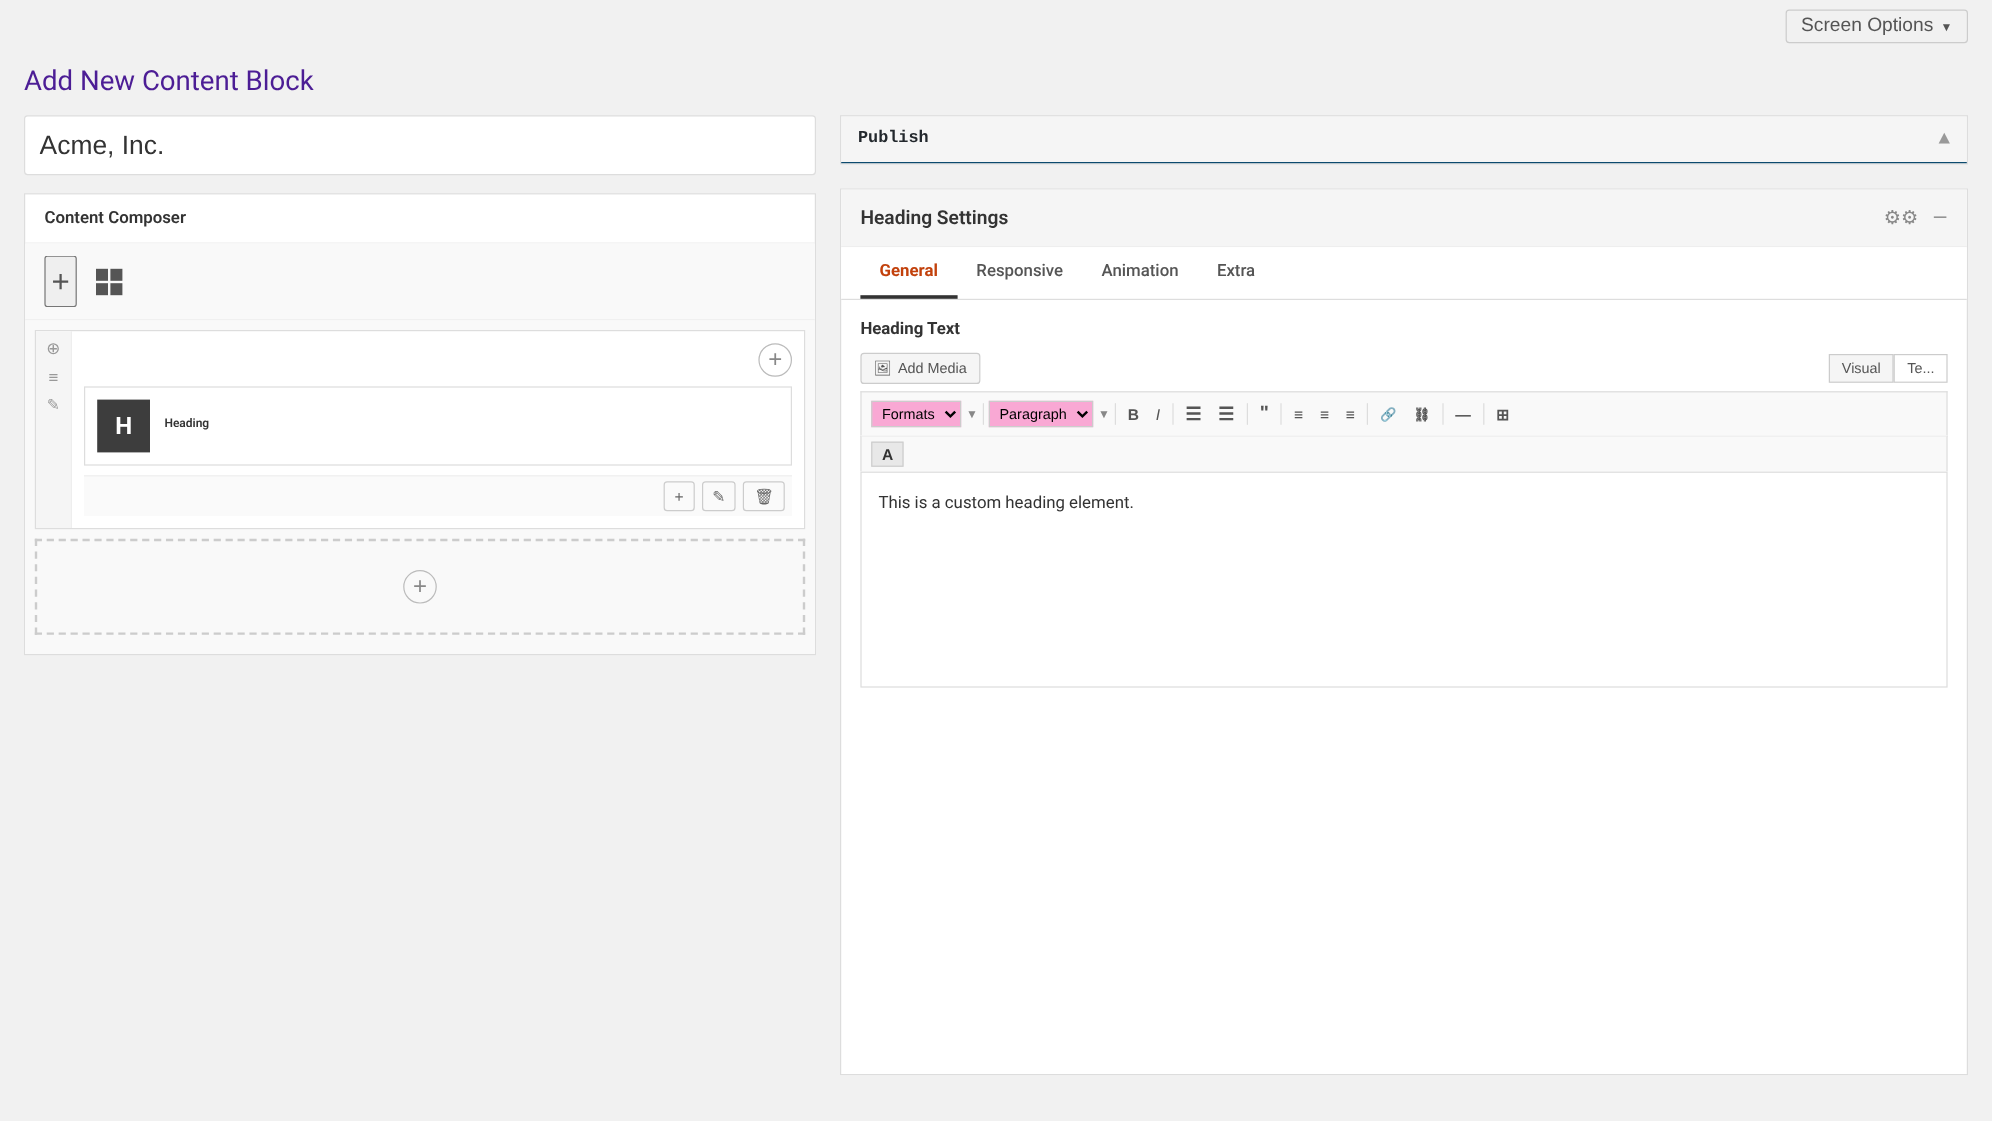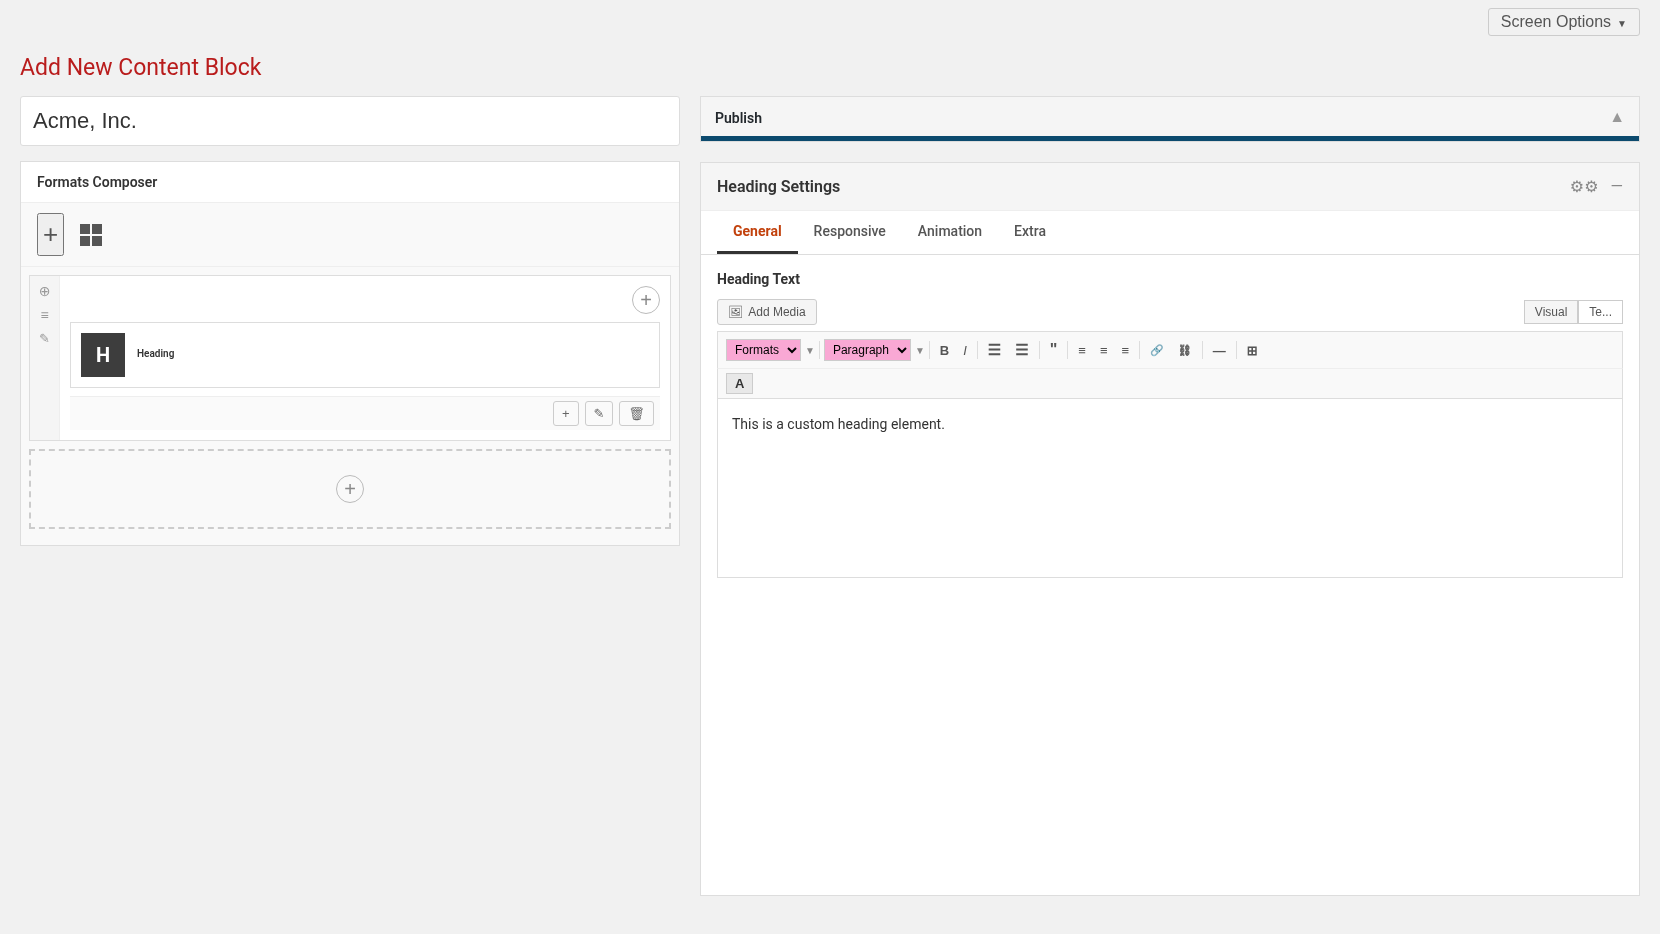--- a/index.html
+++ b/index.html
@@ -29,21 +29,21 @@
       cursor: pointer;
       display: flex;
       align-items: center;
       gap: 6px;
     }
 
     
     .page-title {
       font-size: 23px;
       font-weight: 400;
-      color: #b91c1c;
+      color: #4c1d95;
       padding: 10px 20px 15px;
     }
 
     
     .main-layout {
       display: flex;
       gap: 20px;
       padding: 0 20px;
       min-height: 800px;
     }
@@ -271,25 +271,26 @@
     }
 
     
     .publish-box {
       background: #fff;
       border: 1px solid #ddd;
       margin-bottom: 20px;
     }
     .publish-header {
       display: flex;
-      align-items: flex-end;
+      align-items: flex-start;
       justify-content: space-between;
       padding: 10px 14px;
       background: #f5f5f5;
-      border-bottom: 5px solid #0c4a6e;
+      border-bottom: 1px solid #0c4a6e;
+      font-family: Liberation Mono, monospace;
     }
     .publish-title {
       font-size: 14px;
       font-weight: 600;
       color: #23282d;
     }
     .publish-toggle {
       color: #999;
       font-size: 16px;
       cursor: pointer;
@@ -522,21 +523,21 @@
 
 <div class="main-layout">
 
   <div class="left-panel">
 
     <input class="title-input" type="text" value="Acme, Inc." style="">
 
 
     <div class="vc-container">
       <div class="vc-header">
-        <span>Formats Composer</span>
+        <span>Content Composer</span>
       </div>
       <div class="vc-toolbar">
         <button class="vc-tool-icon" style="font-size:26px; font-weight:300; color:#555;">+</button>
         <div class="vc-grid-icon">
           <span></span>
             <span></span>
             <span></span>
             <span></span>
         </div>
       </div>

